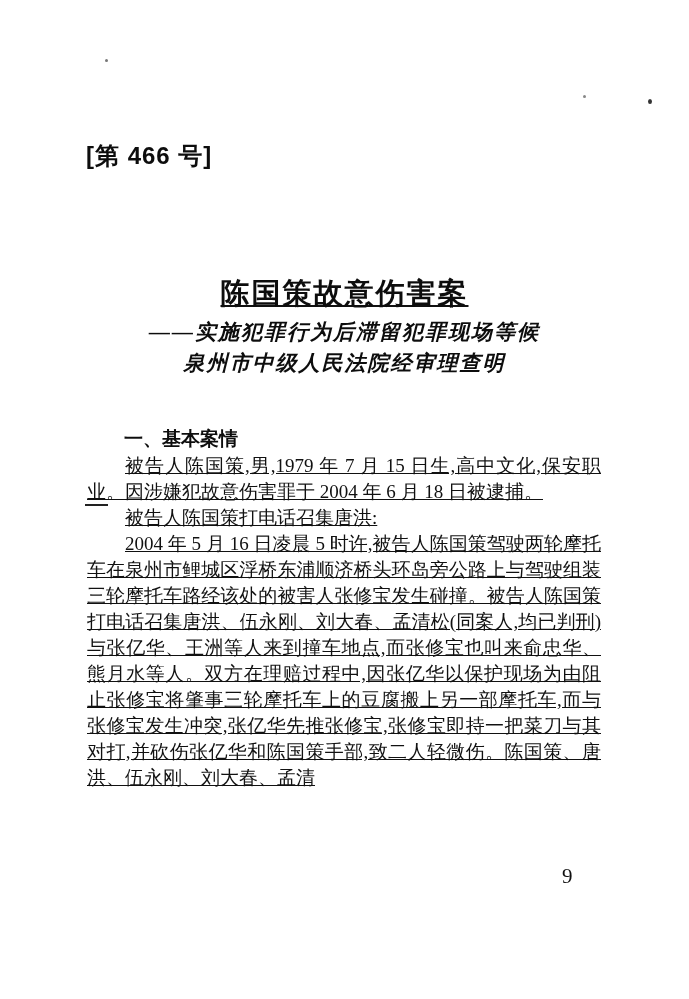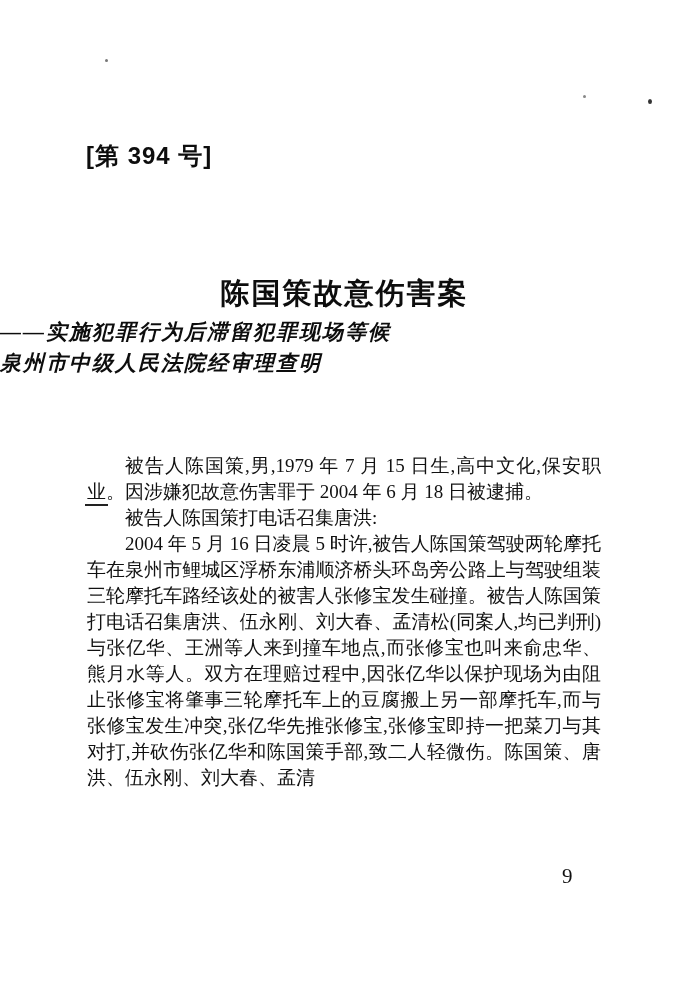--- a/index.html
+++ b/index.html
@@ -26,35 +26,36 @@
     letter-spacing: 1px;
     color: #0d0d0d;
     white-space: nowrap;
   }
   .title-block {
     position: absolute;
     left: 0;
     top: 276px;
     width: 689px;
     text-align: center;
+    text-decoration: underline;
   }
   .case-title {
     font-family: "Liberation Sans", "DejaVu Sans", sans-serif;
     font-size: 29px;
     font-weight: bold;
     letter-spacing: 2px;
     color: #0d0d0d;
     line-height: 34px;
   }
   .subtitle {
     position: absolute;
     left: 0;
     top: 317px;
     width: 689px;
-    text-align: left;
+    text-align: center;
     font-family: "Liberation Serif", "DejaVu Serif", serif;
     font-style: italic;
     font-weight: bold;
     font-size: 21px;
     line-height: 31px;
     letter-spacing: 2px;
     color: #0d0d0d;
   }
   .section-heading {
     position: absolute;
@@ -69,20 +70,21 @@
   .body-text {
     position: absolute;
     left: 87px;
     top: 453px;
     width: 514px;
     font-family: "Liberation Serif", "DejaVu Serif", serif;
     font-size: 19px;
     line-height: 26px;
     color: #111111;
     text-align: justify;
+    text-decoration: underline;
   }
   .body-text p {
     margin: 0;
     text-indent: 2em;
   }
   .page-number {
     position: absolute;
     left: 562px;
     top: 864px;
     font-family: "Liberation Serif", "DejaVu Serif", serif;
@@ -108,31 +110,32 @@
 </style>
 </head>
 <body>
 
 <div class="page">
 
   <span class="speck speck-1"></span>
   <span class="speck speck-2"></span>
   <span class="speck speck-3"></span>
 
-  <div class="case-number">[第 394 号]</div>
+  <div class="case-number">[第 466 号]</div>
 
   <div class="title-block">
     <div class="case-title">陈国策故意伤害案</div>
   </div>
 
   <div class="subtitle">
     <div>——实施犯罪行为后滞留犯罪现场等候</div>
     <div>泉州市中级人民法院经审理查明</div>
   </div>
 
+  <div class="section-heading">一、基本案情</div>
 
   <div class="body-text">
     <p>被告人陈国策,男,1979 年 7 月 15 日生,高中文化,保安职业。因涉嫌犯故意伤害罪于 2004 年 6 月 18 日被逮捕。</p>
     <p>被告人陈国策打电话召集唐洪:</p>
     <p>2004 年 5 月 16 日凌晨 5 时许,被告人陈国策驾驶两轮摩托车在泉州市鲤城区浮桥东浦顺济桥头环岛旁公路上与驾驶组装三轮摩托车路经该处的被害人张修宝发生碰撞。被告人陈国策打电话召集唐洪、伍永刚、刘大春、孟清松(同案人,均已判刑)与张亿华、王洲等人来到撞车地点,而张修宝也叫来俞忠华、熊月水等人。双方在理赔过程中,因张亿华以保护现场为由阻止张修宝将肇事三轮摩托车上的豆腐搬上另一部摩托车,而与张修宝发生冲突,张亿华先推张修宝,张修宝即持一把菜刀与其对打,并砍伤张亿华和陈国策手部,致二人轻微伤。陈国策、唐洪、伍永刚、刘大春、孟清</p>
   </div>
 
   <span class="artifact-underline"></span>
 
   <div class="page-number">9</div>

